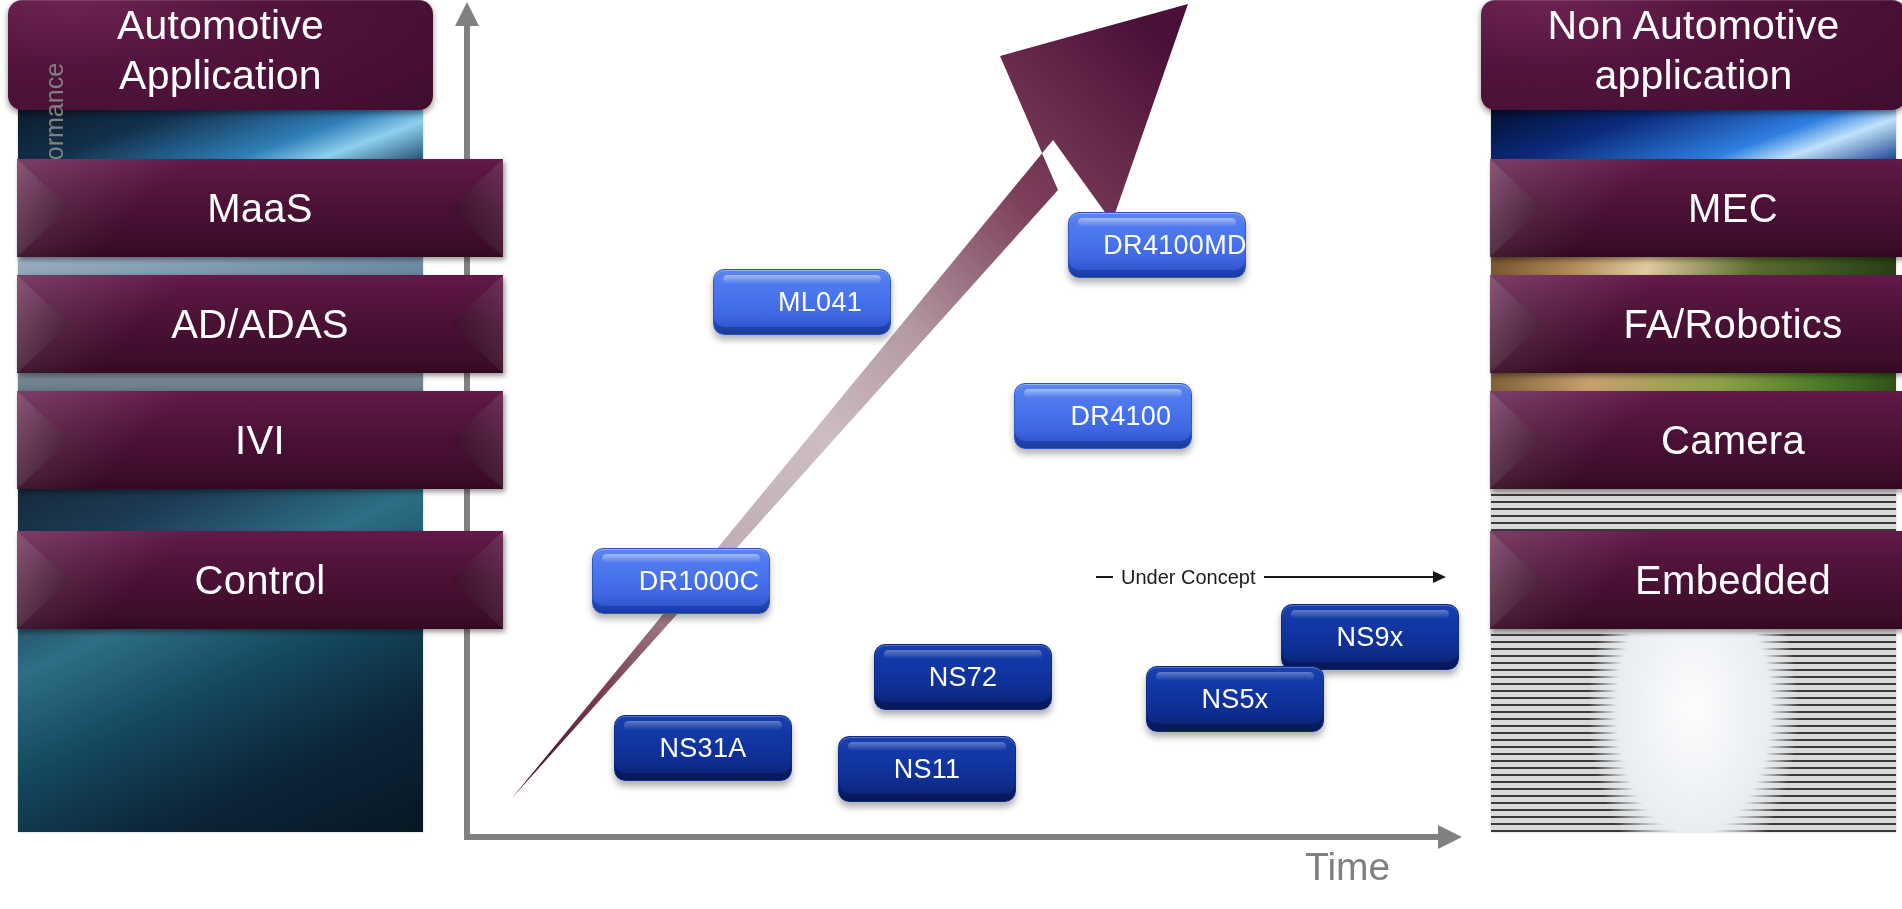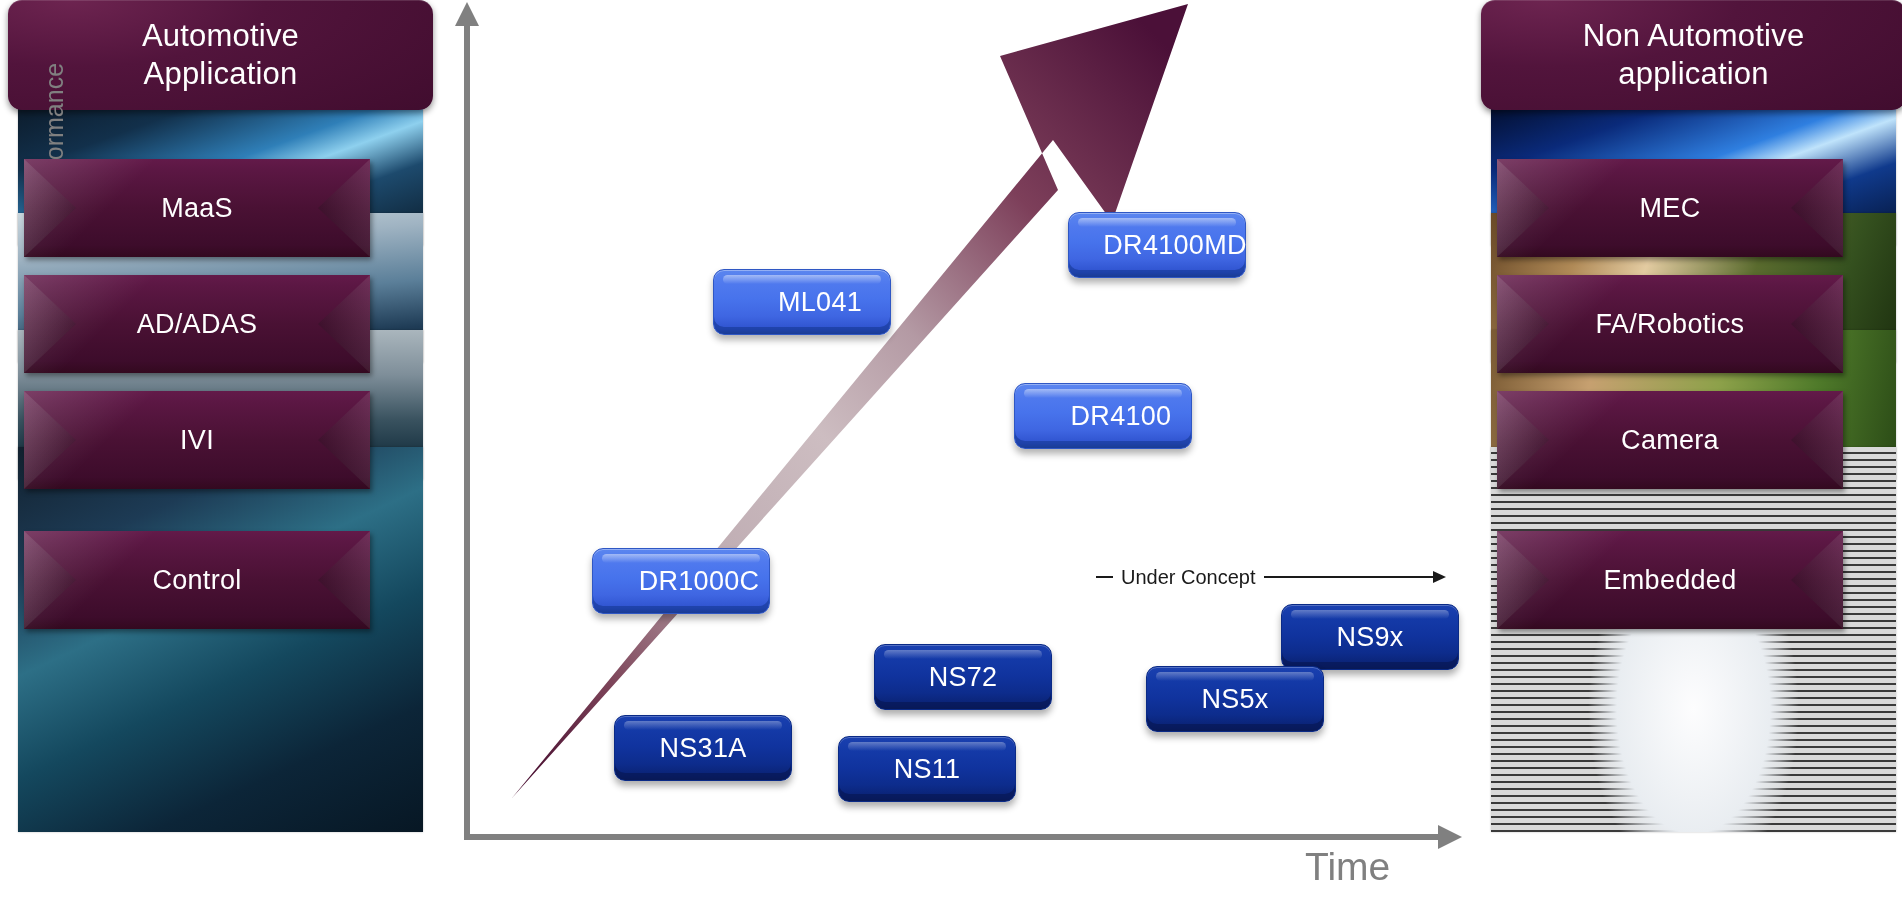--- a/index.html
+++ b/index.html
@@ -22,32 +22,32 @@
     box-shadow: 0 0 2px rgba(0,0,0,.25);
   }
 
   
   .plate-title {
     position: absolute; left: 0px; width: 425px; height: 110px;
     border-radius: 14px;
     background:
       radial-gradient(ellipse 120% 160% at 15% 0%, #6d2450 0%, #52143c 38%, #3f0c2d 100%);
     box-shadow: 0 3px 6px rgba(0,0,0,.45), inset 0 1px 0 rgba(255,255,255,.12);
-    display: flex; align-items: center; justify-content: center;
+    display: flex; align-items: flex-start; justify-content: center;
     text-align: center;
-    color: #fff; font-size: 31px; line-height: 1.22; font-weight: 400;
+    color: #fff; font-size: 41px; line-height: 1.22; font-weight: 400;
     letter-spacing: .2px;
     padding: 0 12px;
   }
 
   
   .plate-bevel {
-    position: absolute; left: 16px; width: 346px; height: 98px;
+    position: absolute; left: 9px; width: 486px; height: 98px;
     display: flex; align-items: center; justify-content: center;
-    color: #fff; font-size: 27px; font-weight: 400; letter-spacing: .3px;
+    color: #fff; font-size: 40px; font-weight: 400; letter-spacing: .3px;
     box-shadow: 2px 3px 5px rgba(0,0,0,.40);
     background: #4e1339;
     z-index: 3;
   }
   .plate-bevel .bevel-face {
     position: absolute; inset: 0;
     background:
       linear-gradient(to bottom, #631a49 0%, #5b1743 12%, #4a1134 50%, #3d0c2b 88%, #33091f 100%);
     clip-path: polygon(0 0, 100% 0, 100% 100%, 0 100%);
   }

